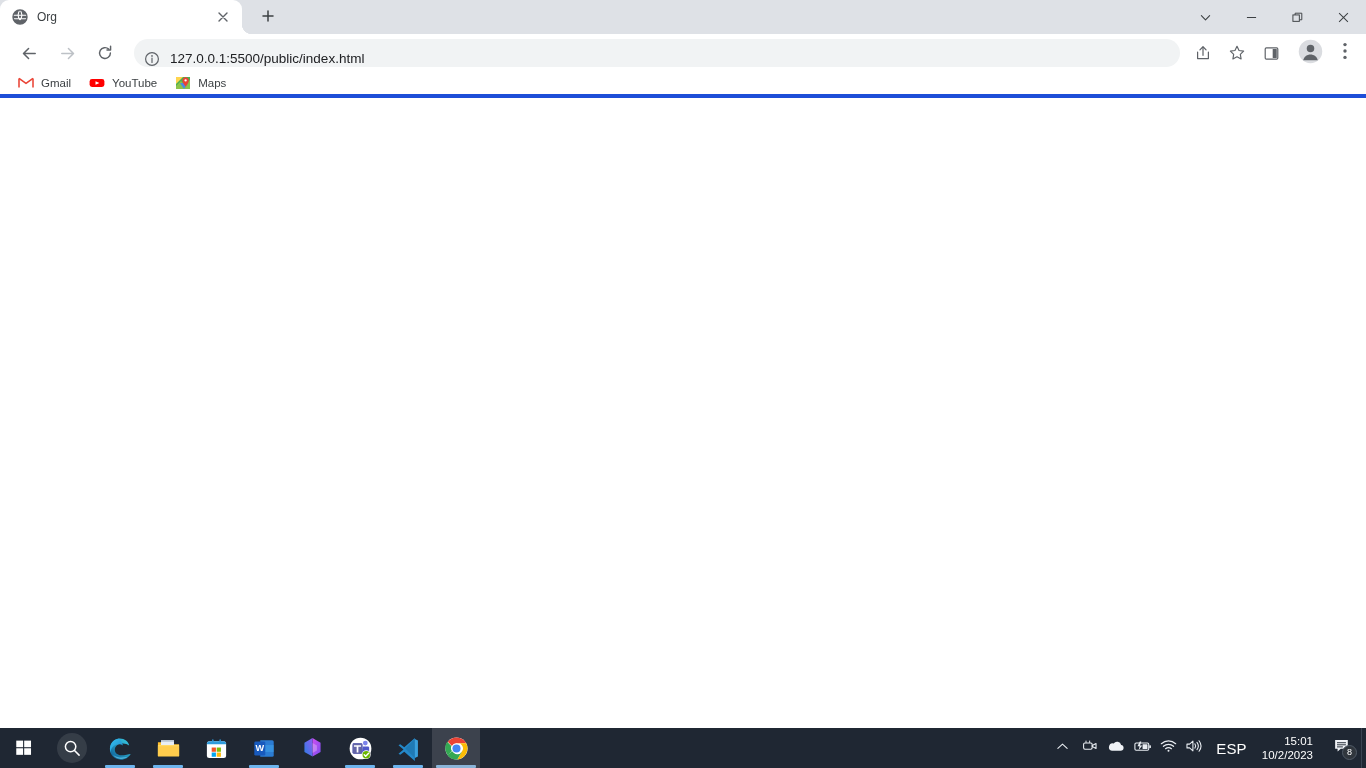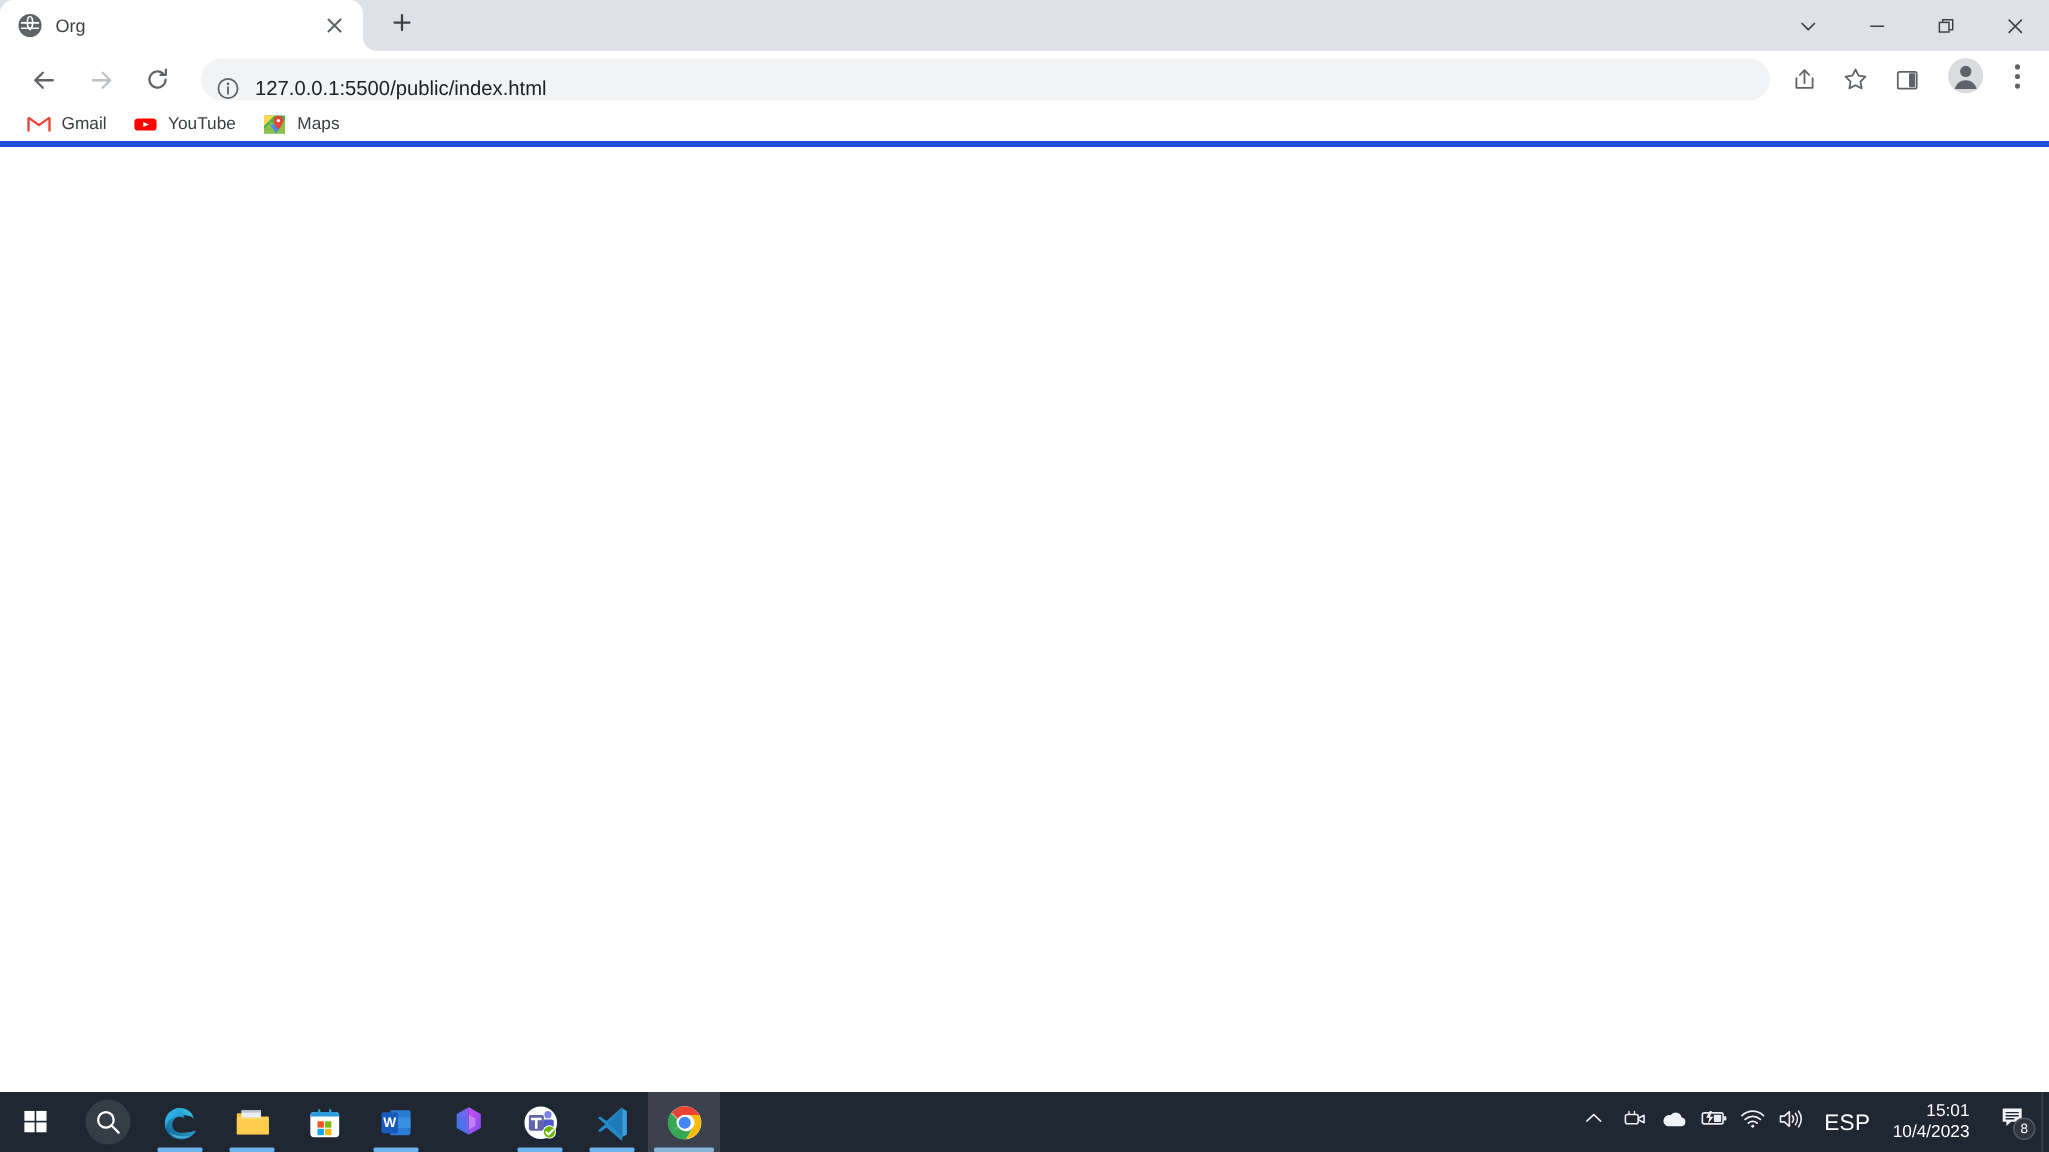--- a/index.html
+++ b/index.html
@@ -606,21 +606,21 @@
             <path d="M13.3 3.9a6.8 6.8 0 0 1 0 8.2" fill="none" stroke="#e9edf2" stroke-width="1.2" stroke-linecap="round"></path>
             <path d="M15.6 2.2a9.5 9.5 0 0 1 0 11.6" fill="none" stroke="#e9edf2" stroke-width="1.2" stroke-linecap="round"></path>
           </svg>
         </span>
       </div>
 
       <div class="tray-lang">ESP</div>
 
       <div class="tray-clock">
         <span>15:01</span>
-        <span>10/4/2023</span>
+        <span>10/2/2023</span>
       </div>
 
       <div class="tray-notif">
         <span>
           <svg viewBox="0 0 20 18" width="19" height="17">
             <path d="M2.2 2.2h13.4v9.2H8.2l-3.4 3v-3H2.2z" fill="#f0f3f7"></path>
             <path d="M4.6 5h8.6M4.6 7.2h8.6M4.6 9.4h5.4" stroke="#1f2733" stroke-width="1" stroke-linecap="round"></path>
           </svg>
         </span>
         <span class="notif-badge">8</span>

